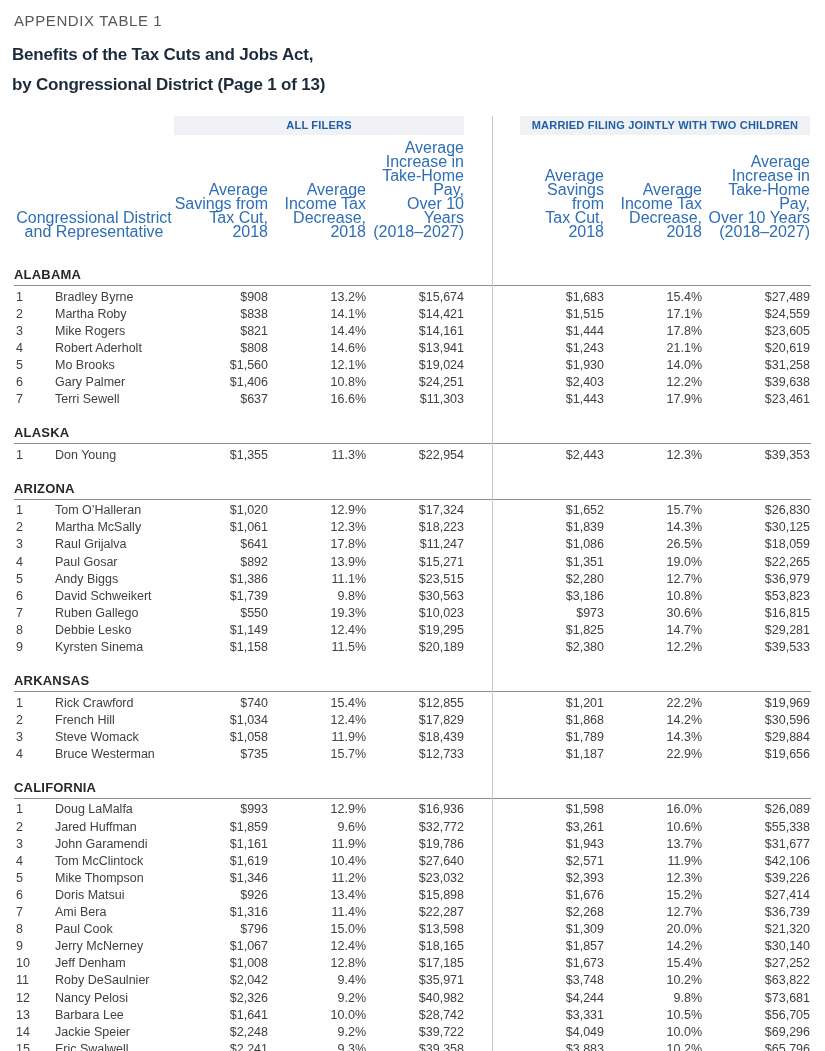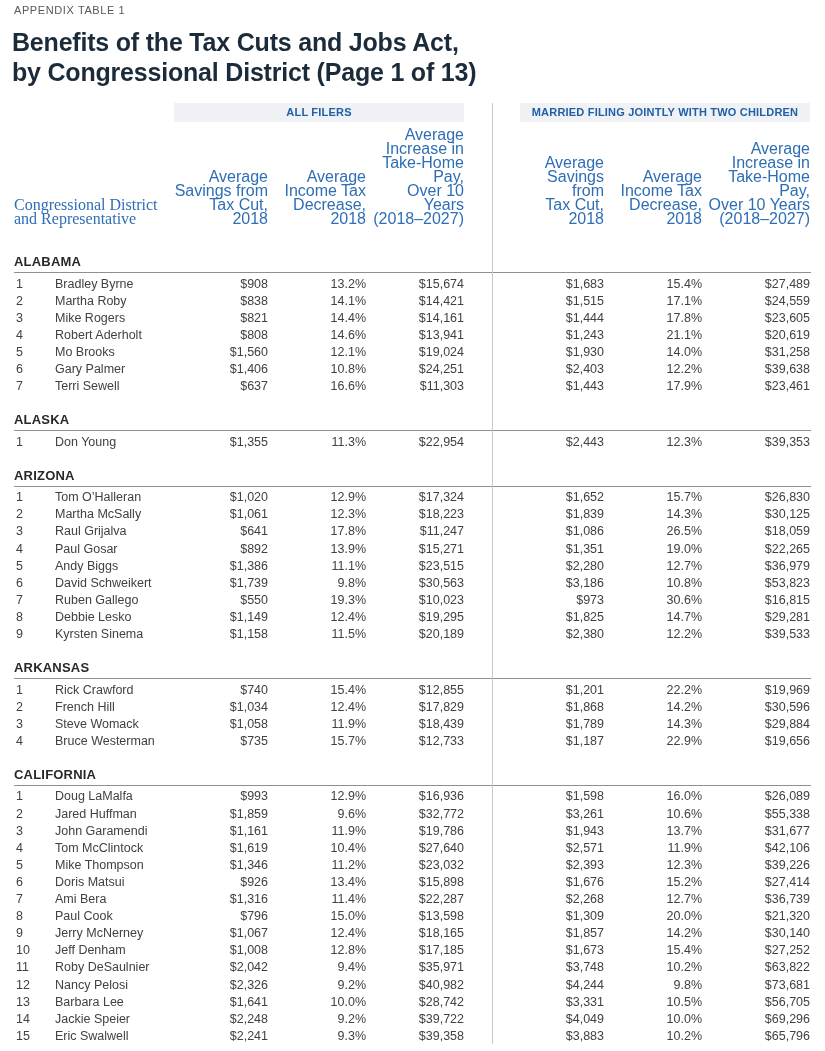--- a/index.html
+++ b/index.html
@@ -8,28 +8,28 @@
     width: 825px;
     height: 1051px;
     box-sizing: border-box;
     padding: 0 14px;
     overflow: hidden;
     background: #ffffff;
     font-family: "Liberation Sans", sans-serif;
     color: #3f4145;
   }
   .eyebrow {
-    padding-top: 4px;
-    font-size: 11px;
+    padding-top: 12px;
+    font-size: 15px;
     letter-spacing: 0.6px;
     color: #57585a;
   }
   .title {
     margin: 11px 0 0 -2px;
-    font-size: 25px;
+    font-size: 17px;
     line-height: 30px;
     font-weight: 700;
     letter-spacing: -0.2px;
     color: #1c2b3a;
   }
   .table { position: relative; margin-top: 16px; }
   .grid {
     display: grid;
     grid-template-columns: 40px 120px 94px 98px 98px 56px 84px 98px 108px;
   }
@@ -44,21 +44,21 @@
   .bar-all     { grid-column: 3 / 6; }
   .bar-married { grid-column: 7 / 10; }
   .colheads { margin-top: 6px; min-height: 76px; }
   .ch {
     align-self: end;
     text-align: right;
     white-space: pre-line;
     font-size: 16px; line-height: 14px;
     color: #2f6eb5;
   }
-  .ch-name { grid-column: 1 / 3; text-align: left; font-family: Liberation Serif, serif; }
+  .ch-name { grid-column: 1 / 3; text-align: center; }
   .tbody { margin-top: 28px; }
   .state-section + .state-section { margin-top: 17px; }
   .state-header {
     font-size: 13px; line-height: 15px; font-weight: 700;
     letter-spacing: 0.2px;
     color: #26282b;
     padding-bottom: 3px;
     border-bottom: 1px solid #8f8f8f;
   }
   .state-rows { padding-top: 2.5px; }

